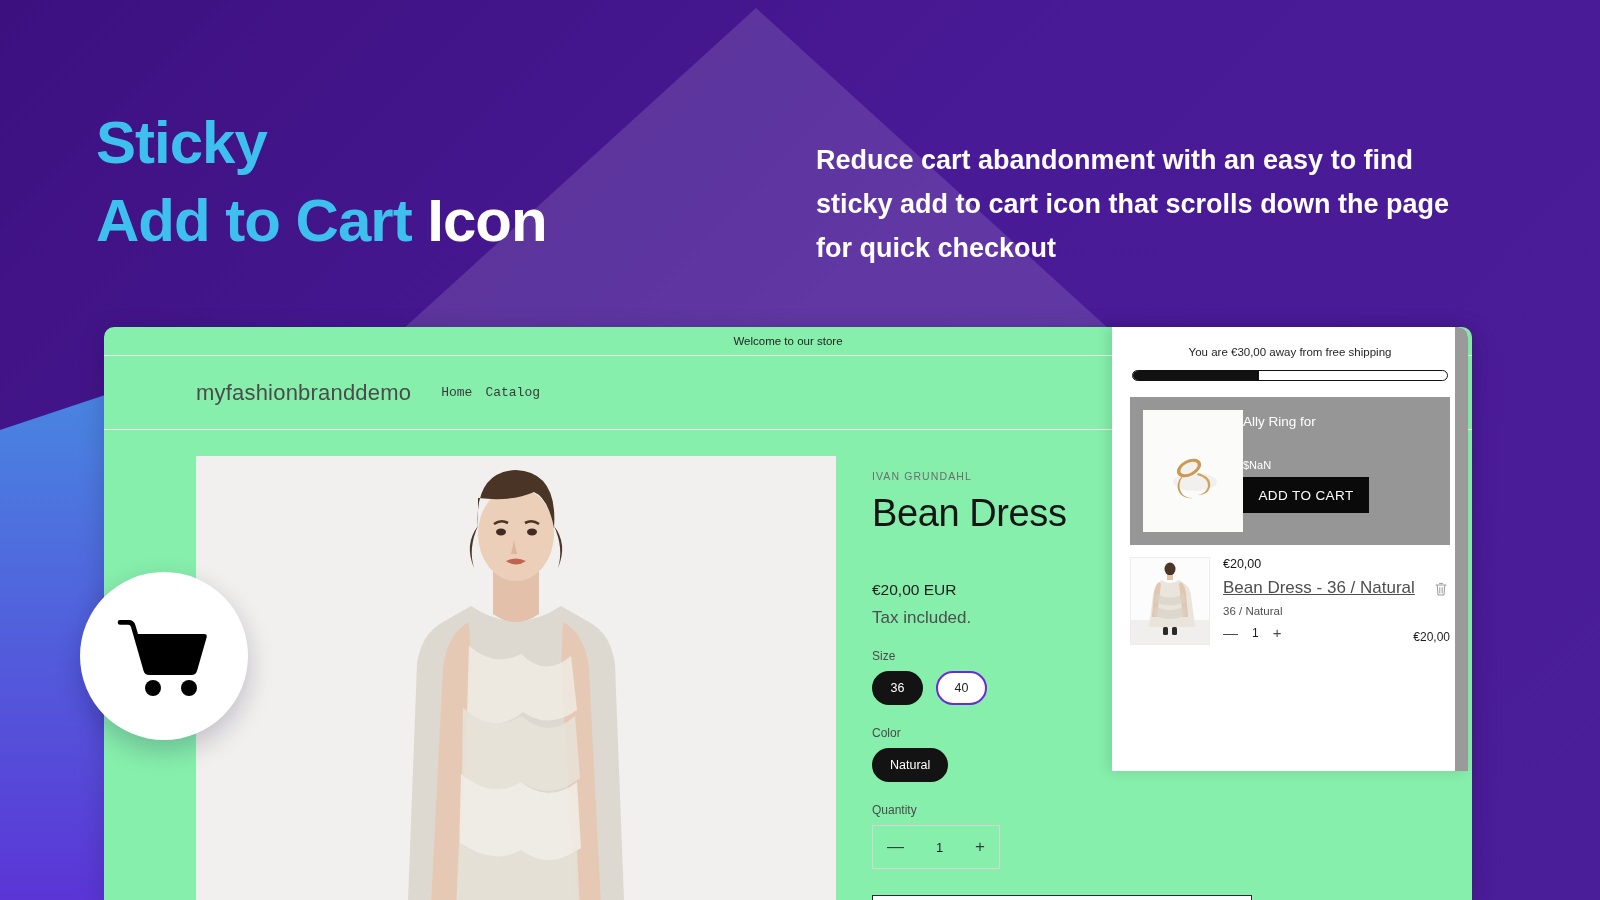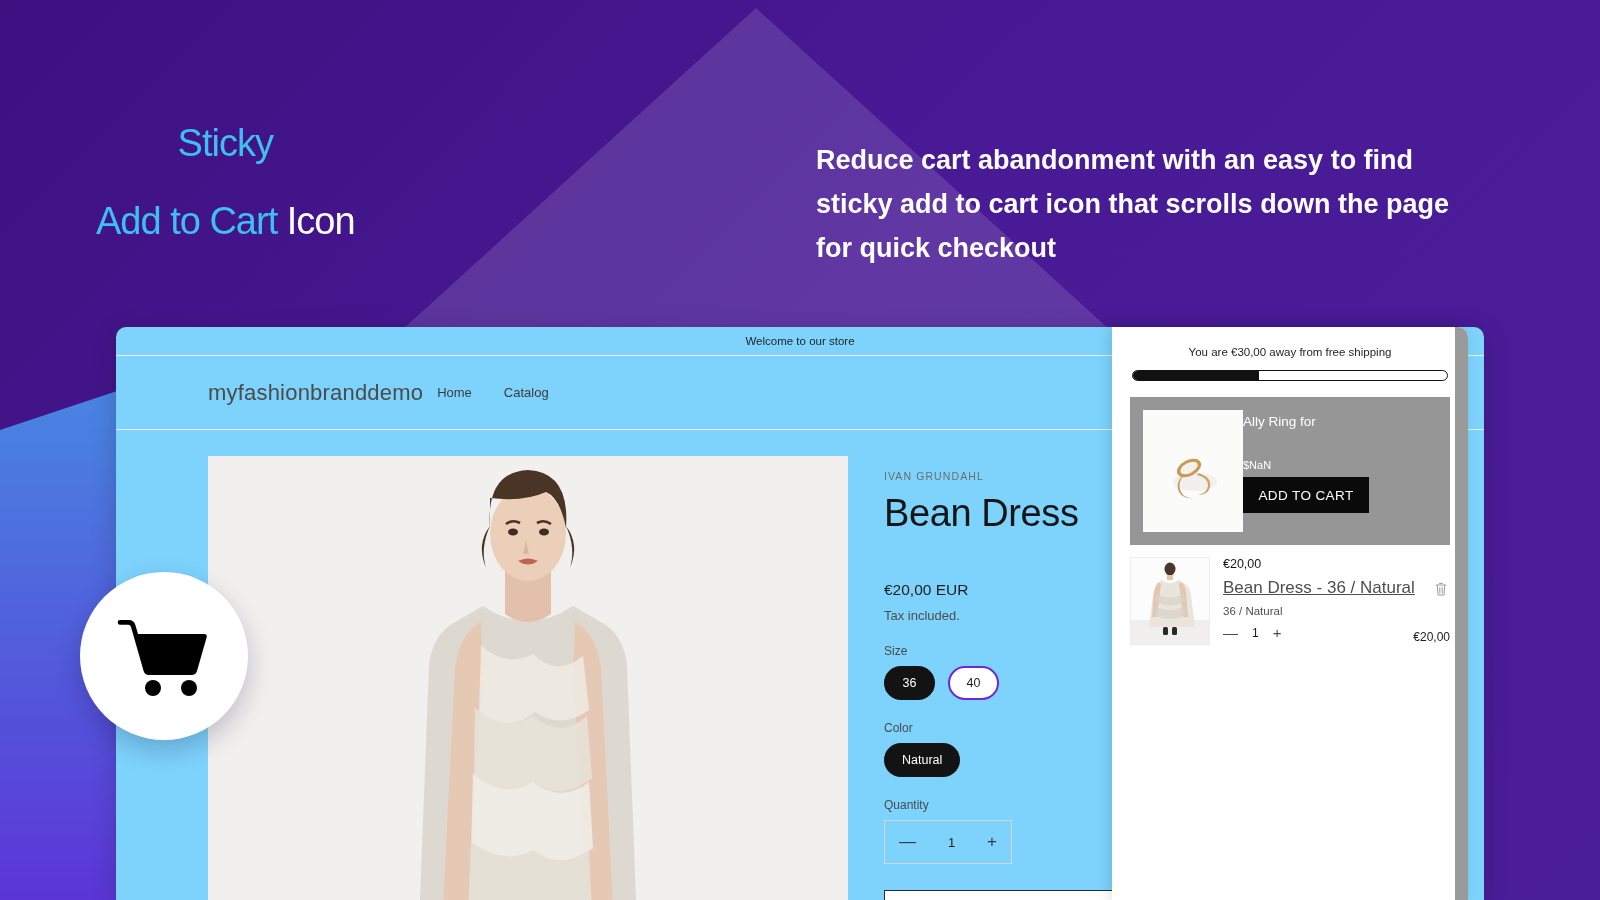--- a/index.html
+++ b/index.html
@@ -28,57 +28,57 @@
   }
   .bg-blue-right {
     position:absolute; right:0; top:0; width:260px; height:900px;
     background:linear-gradient(180deg,#3fb5ef 0%,#4a7ee0 48%,#5b35d6 100%);
     clip-path:polygon(1468px 900px, 1468px 432px, 1600px 368px, 1600px 900px);
   }
 
   
   .headline {
     position:absolute; left:96px; top:104px; z-index:5;
-    font-size:38px; line-height:78px; font-weight:normal;
-    letter-spacing:-1px; color:#3ec0ee;text-align:center;
+    font-size:60px; line-height:78px; font-weight:bold;
+    letter-spacing:-1px; color:#3ec0ee;
   }
   .headline .w { color:#ffffff; }
   .subcopy {
     position:absolute; left:816px; top:138px; width:660px; z-index:5;
     font-size:27px; line-height:44px; font-weight:bold; color:#ffffff;
   }
 
   
   #browser {
-    position:absolute; left:116px; top:327px; width:1368px; height:573px;
-    background:#7dd3fc; border-radius:10px 10px 0 0; overflow:hidden; z-index:6;
+    position:absolute; left:104px; top:327px; width:1368px; height:573px;
+    background:#86efac; border-radius:10px 10px 0 0; overflow:hidden; z-index:6;
     box-shadow:0 6px 26px rgba(0,0,0,0.18);
   }
   .announce {
     height:29px; display:flex; align-items:center; justify-content:center;
     font-size:11.5px; color:#252525; border-bottom:1px solid #ececec;
   }
   .storehead {
     height:74px; display:flex; align-items:center; padding:0 0 0 92px;
     border-bottom:1px solid #ececec;
   }
   .brand { font-size:22px; color:#4b4b4b; letter-spacing:.2px; }
-  .navlinks { display:flex; gap:32px; margin-left:14px; }
+  .navlinks { display:flex; gap:13px; margin-left:30px;font-family:Liberation Mono, monospace; }
   .navlinks span { font-size:13px; color:#3b3b3b; }
 
   .pdp { display:flex; padding:26px 0 0 92px; }
   .gallery {
     width:640px; height:470px; background:#f2f1ef;
     overflow:hidden; position:relative; flex:0 0 auto;
   }
   .info { width:380px; padding:14px 0 0 36px; flex:0 0 auto; }
   .vendor { font-size:10.5px; letter-spacing:1.1px; color:#6d6d6d; text-transform:uppercase; }
   .ptitle { font-size:38px; font-weight:normal; color:#161616; margin-top:10px; letter-spacing:-.4px; }
   .pprice { font-size:15.5px; color:#1d1d1d; margin-top:46px; }
-  .ptax { font-size:13px; color:#4e4e4e; margin-top:9px; }
+  .ptax { font-size:17px; color:#4e4e4e; margin-top:9px; }
   .optlabel { font-size:12px; color:#4a4a4a; margin-top:21px; margin-bottom:8px; }
   .pills { display:flex; gap:13px; }
   .pill {
     min-width:51px; height:34px; border-radius:17px; display:flex;
     align-items:center; justify-content:center; font-size:12.5px;
     border:2px solid #6d28d9; color:#1d1d1d; background:#fff; padding:0 16px;
   }
   .pill.sel { background:#131313; color:#fff; border-color:#131313; }
   .qtybox {
     width:128px; height:44px; border:1px solid #d6d6d6; display:flex;
@@ -91,21 +91,21 @@
     background:#fff; display:flex; align-items:center; justify-content:center;
     font-size:13.5px; color:#1d1d1d;
   }
 
   
   .m-bg { position:absolute; inset:0; background:#f1f0ee; }
   .m-fig { position:absolute; left:50%; transform:translateX(-50%); }
 
   
   #drawer {
-    position:absolute; left:1112px; top:327px; width:356px; height:573px;
+    position:absolute; left:1112px; top:327px; width:356px; height:444px;
     background:#ffffff; z-index:9;
     box-shadow:-3px 0 14px rgba(0,0,0,0.13);
     border-radius:0 10px 0 0; overflow:hidden;
   }
   .ship-msg {
     text-align:center; font-size:11.5px; color:#1f1f1f; padding:19px 18px 0;
   }
   .ship-bar {
     margin:12px 20px 0; height:11px; border-radius:6px;
     border:1.5px solid #111; background:#fff; overflow:hidden; position:relative;

